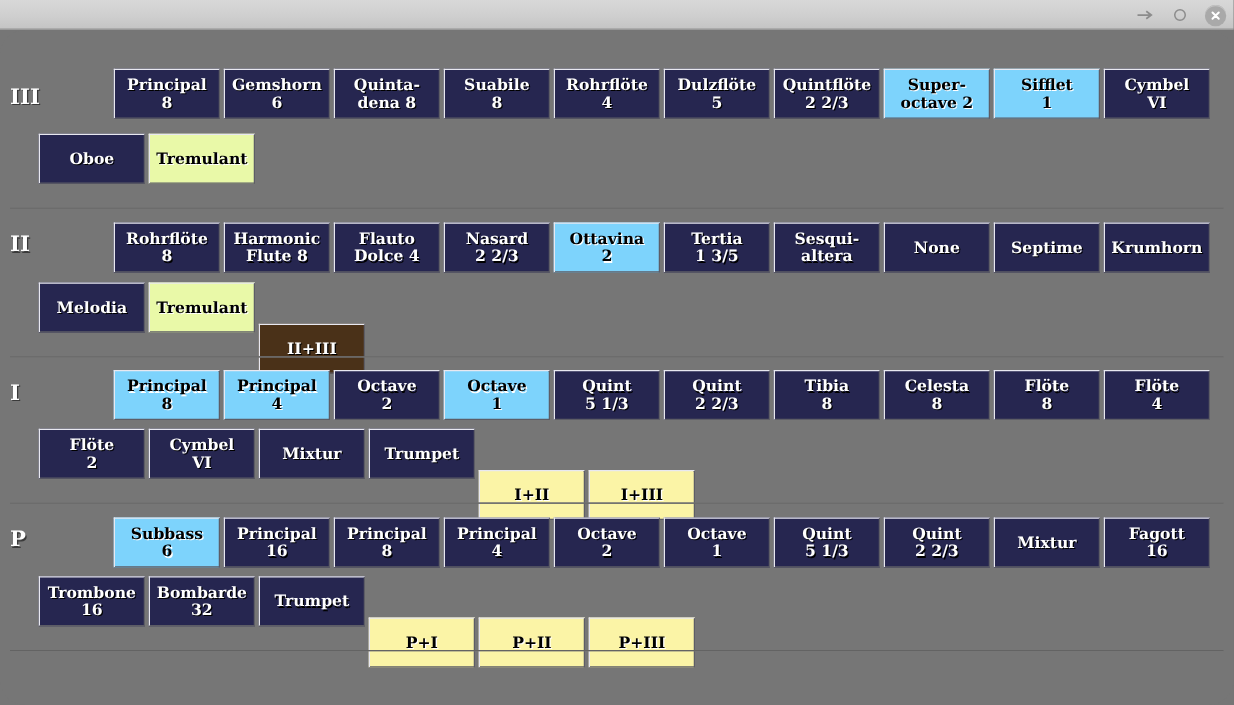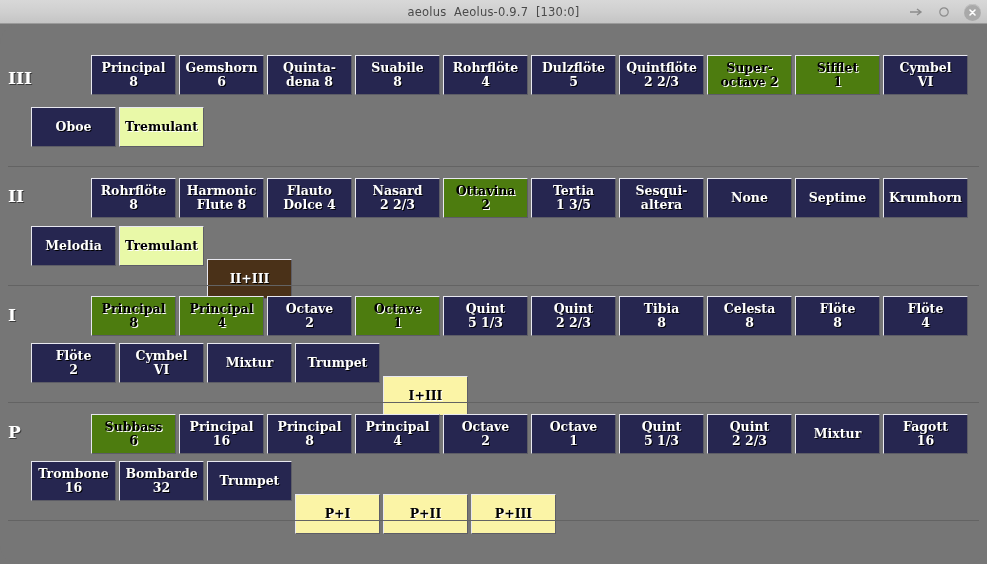--- a/index.html
+++ b/index.html
@@ -91,21 +91,21 @@
     flex-direction: column;
     align-items: center;
     justify-content: center;
     text-align: center;
     text-shadow: 1px 1px 0 #000;
     cursor: pointer;
     user-select: none;
     white-space: pre;
   }
   .stop.on {
-    background: #4d7c0f;
+    background: #7dd3fc;
     color: #000000;
     text-shadow: 1px 1px 0 #ffffff;
   }
   .stop.tremulant {
     background: #e9f9a8;
     color: #000000;
     text-shadow: 1px 1px 0 #ffffff;
   }
   .stop.coupler {
     background: #4a3118;
@@ -131,21 +131,20 @@
   #bottom {
     position: absolute;
     left: 0; right: 0; bottom: 0;
     height: 68px;
   }
 </style>
 </head>
 <body>
 
 <div id="titlebar">
-  <div class="title">aeolus  Aeolus-0.9.7  [130:0]</div>
   <div id="wincontrols">
     <div class="wbtn">
       <svg width="14" height="10" viewBox="0 0 14 10">
           <path d="M1 5 H11 M8 2 L12 5 L8 8" stroke="#8c8c8c" stroke-width="1.4" fill="none"></path>
         </svg>
     </div>
     <div class="wbtn">
       <svg width="12" height="12" viewBox="0 0 12 12">
           <ellipse cx="6" cy="6" rx="4.2" ry="4.2" stroke="#8c8c8c" stroke-width="1.2" fill="none"></ellipse>
         </svg>
@@ -244,20 +243,21 @@
         <div class="stop">Flöte
 4</div>
       </div>
     <div class="stoprow" id="row-I-1" style="left:31px; top:319px">
         <div class="stop">Flöte
 2</div>
         <div class="stop">Cymbel
 VI</div>
         <div class="stop">Mixtur</div>
         <div class="stop">Trumpet</div>
+        <div class="stop coupler on">I+II</div>
         <div class="stop coupler on">I+III</div>
       </div>
   </div>
   <div class="hsep" style="top:378px"></div>
 
   <div class="division">
     <div class="div-label" style="top:398px">P</div>
     <div class="stoprow" id="row-P-0" style="left:91px; top:390px">
         <div class="stop on">Subbass
 6</div>

